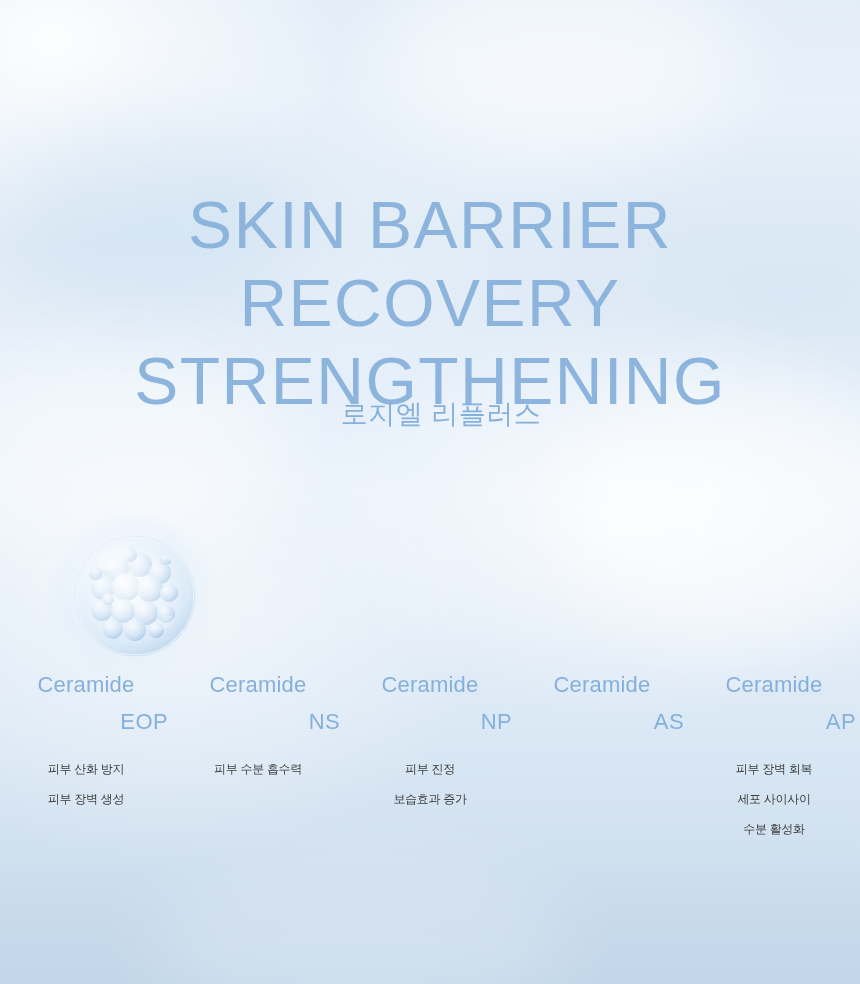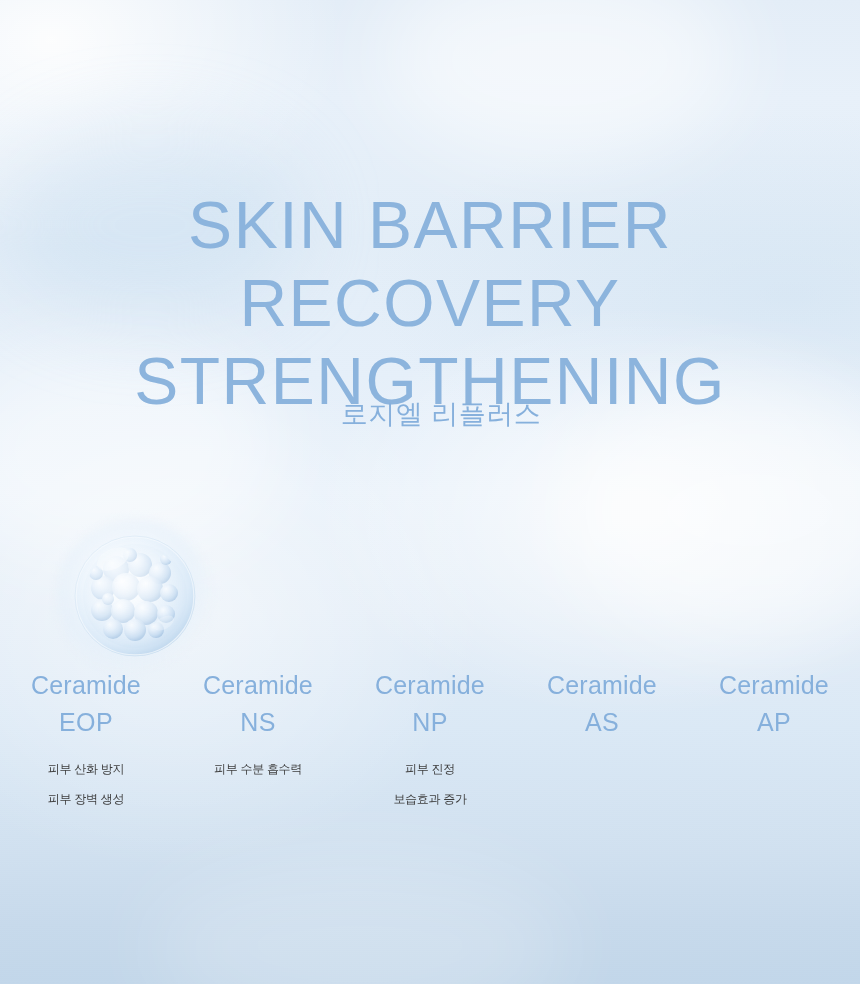--- a/index.html
+++ b/index.html
@@ -109,31 +109,32 @@
     display: flex;
   }
   .col {
     flex: 1 1 0;
     text-align: center;
     padding: 0 4px;
     box-sizing: border-box;
   }
   .col .c-name {
     color: #86b0dc;
-    font-size: 25px;
+    font-size: 22px;
     font-weight: 400;
     line-height: 34px;
     letter-spacing: 0.2px;
   }
   .col .c-code {
     color: #86b0dc;
-    font-size: 25px;
+    font-size: 22px;
     font-weight: 400;
     line-height: 40px;
     letter-spacing: 0.4px;
+    text-align: right;
   }
   .col .c-desc {
     margin-top: 12px;
     color: #3c3c3c;
     font-size: 12px;
     font-weight: 400;
     line-height: 30px;
     letter-spacing: -0.3px;
     white-space: nowrap;
   }
@@ -246,16 +247,21 @@
     </div>
 
     <div class="col">
       <div class="c-name">Ceramide</div>
       <div class="c-code">AS</div>
     </div>
 
     <div class="col">
       <div class="c-name">Ceramide</div>
       <div class="c-code">AP</div>
+      <div class="c-desc">
+        <span>피부 장벽 회복</span>
+        <span>세포 사이사이</span>
+        <span>수분 활성화</span>
+      </div>
     </div>
 
   </div>
 </div>
 
 </body></html>

